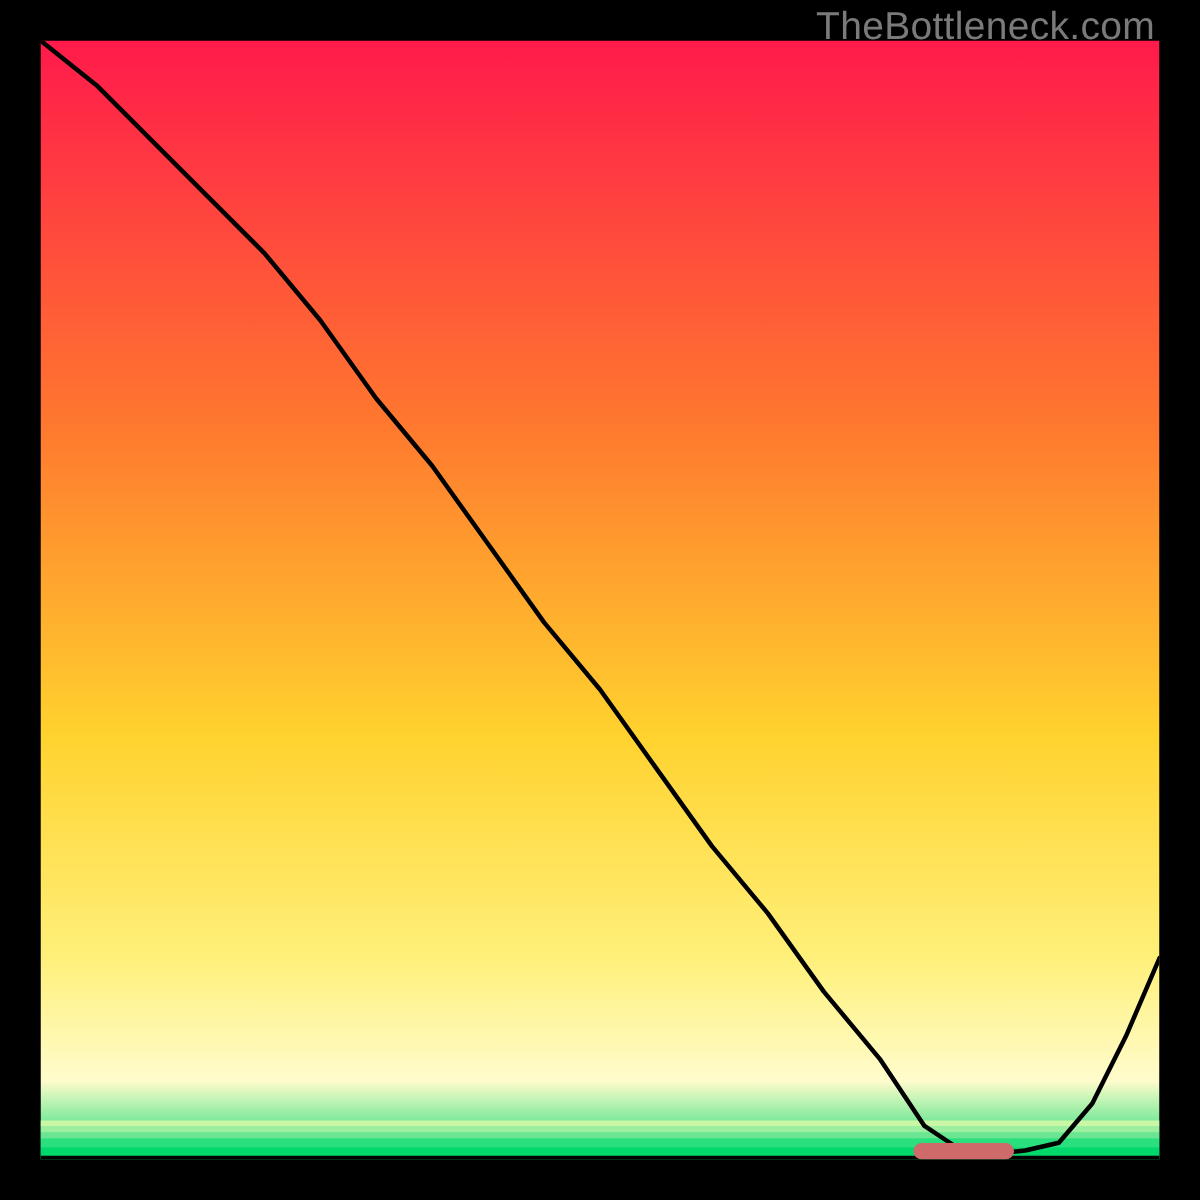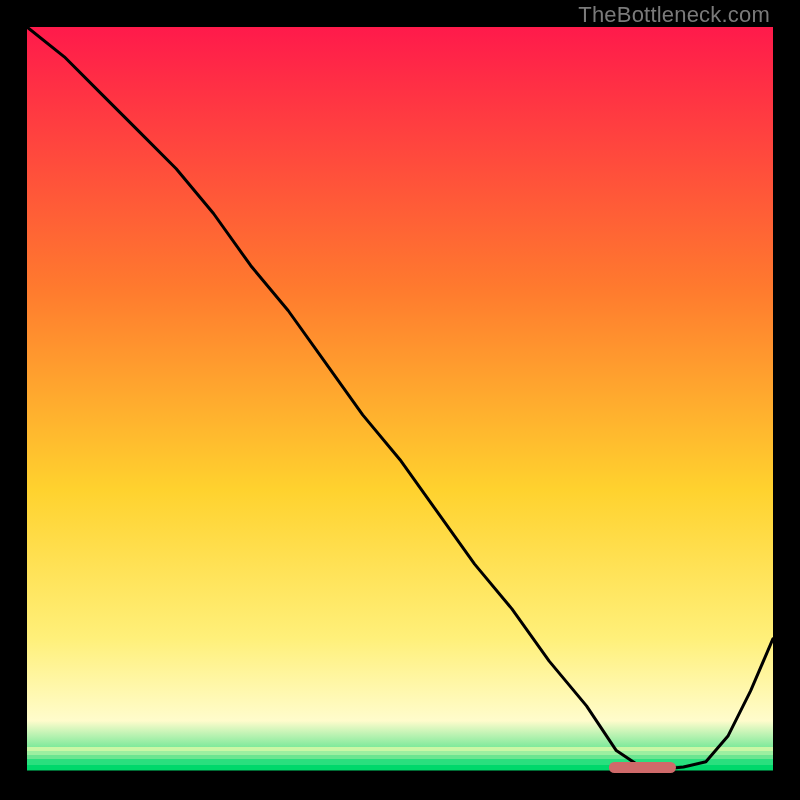--- a/index.html
+++ b/index.html
@@ -24,21 +24,21 @@
     left: 0;
     top: 0;
     width: 746px;
     height: 746px;
   }
   .watermark {
     position: absolute;
     top: 2px;
     right: 30px;
     color: #7a7a7a;
-    font-size: 22px;
+    font-size: 26px;
     font-weight: 500;
     letter-spacing: 0.2px;
     user-select: none;
   }
 </style>
 </head>
 <body>
 
 <div class="frame">
   <svg class="plot" viewBox="0 0 746 746" preserveAspectRatio="none">

